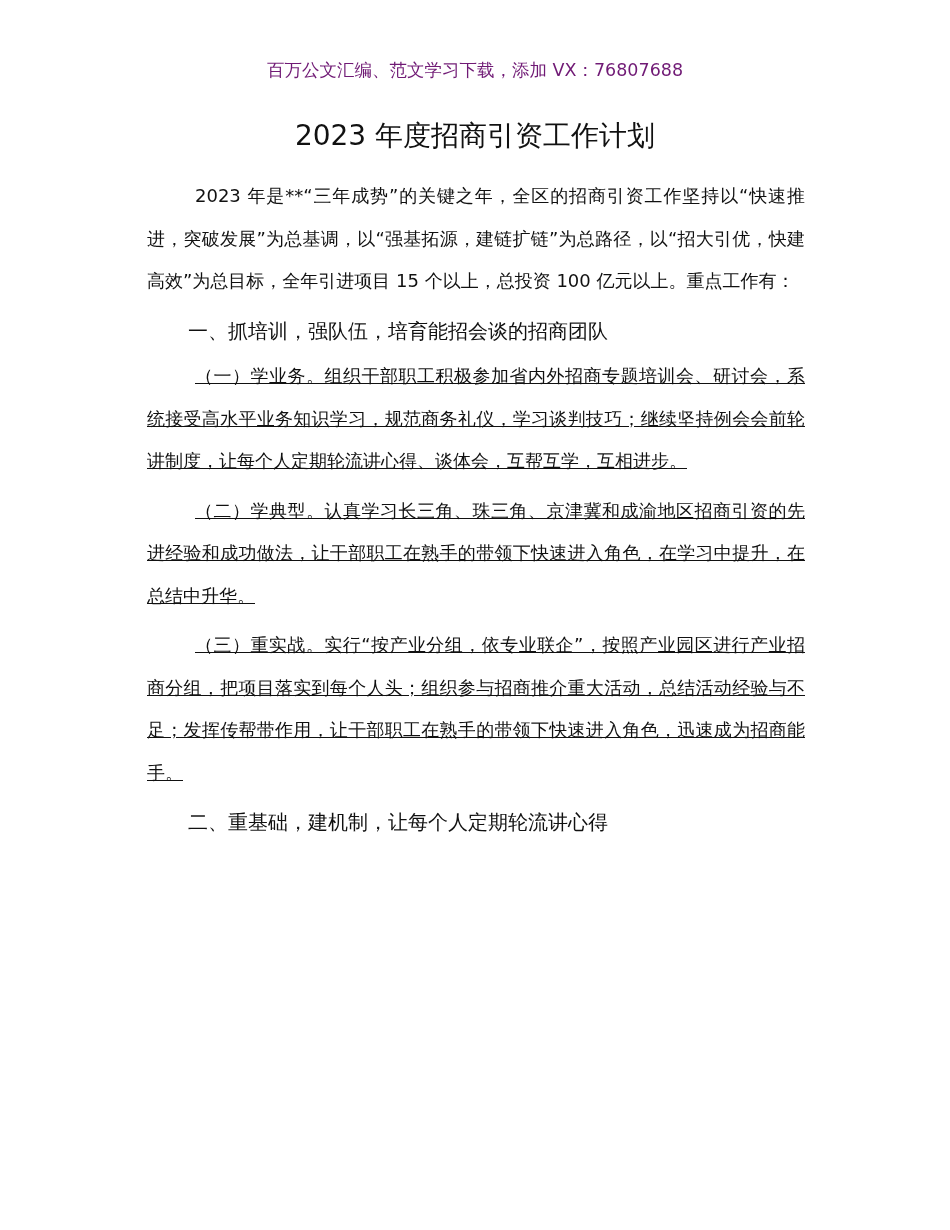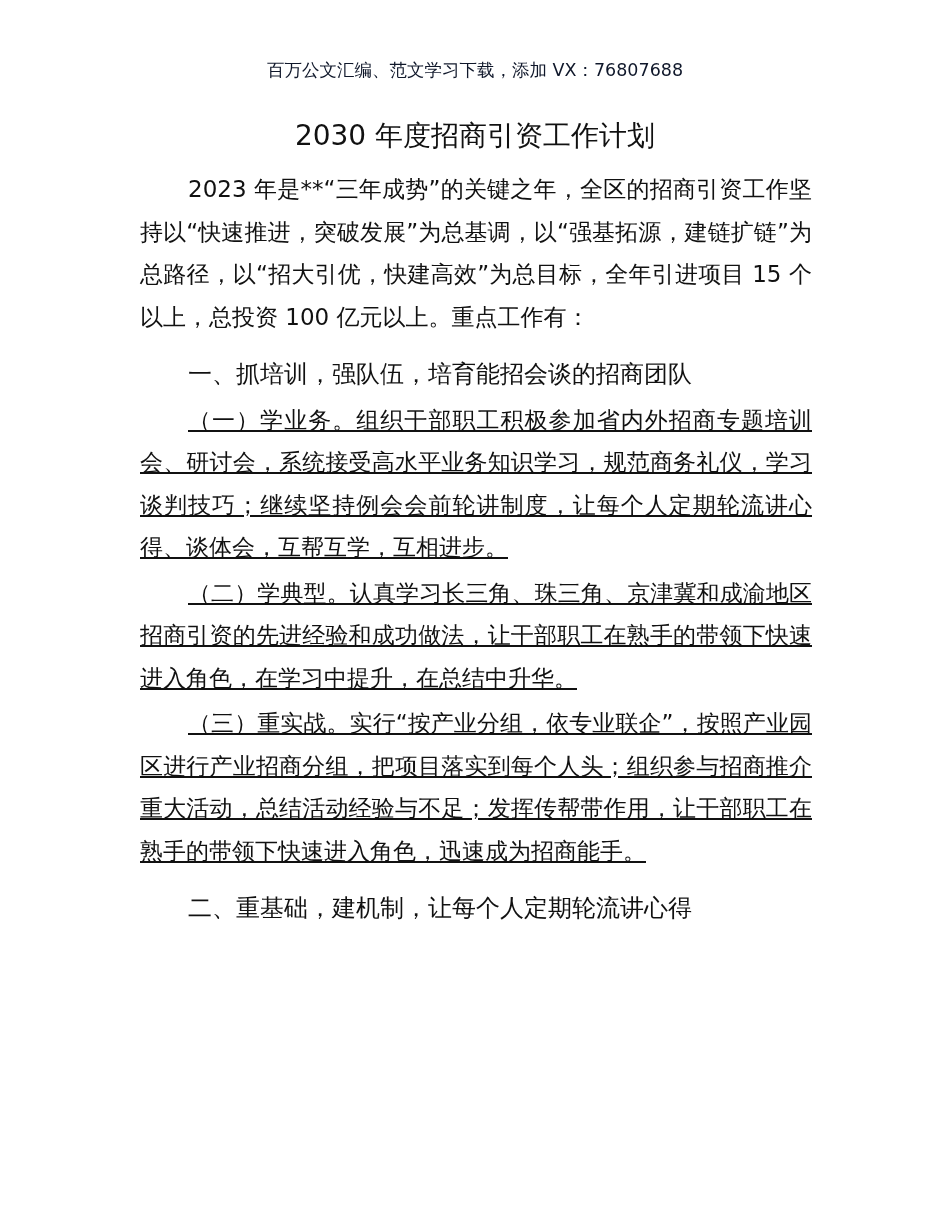--- a/index.html
+++ b/index.html
@@ -16,63 +16,63 @@
       color: #111111;
     }
     .watermark {
       position: absolute;
       top: 56px;
       left: 0;
       width: 950px;
       text-align: center;
       font-size: 17.5px;
       line-height: 28px;
-      color: #0f172a;
+      color: #701a75;
       letter-spacing: 0px;
     }
     .page-title {
       position: absolute;
       top: 114px;
       left: 0;
       width: 950px;
       text-align: center;
       font-size: 28px;
       line-height: 44px;
       color: #111111;
     }
     .body {
       position: absolute;
       top: 168px;
       left: 140px;
       width: 672px;
     }
     .para {
-      margin: 0;
-      font-size: 23px;
+      margin: 7px;
+      font-size: 18px;
       line-height: 42.5px;
       text-align: justify;
       text-indent: 48px;
       word-break: break-all;
       color: #111111;
     }
     .para.gap { margin-top: 3px; text-decoration: underline; }
     .heading {
-      margin: 15px 0 0 0;
-      font-size: 24px;
+      margin: 7px 0 0 0;
+      font-size: 20px;
       line-height: 42.5px;
       text-indent: 48px;
       color: #111111;
     }
   </style>
 </head>
 <body>
 
 <div class="watermark">百万公文汇编、范文学习下载，添加 VX：76807688</div>
 
-<div class="page-title">2030 年度招商引资工作计划</div>
+<div class="page-title">2023 年度招商引资工作计划</div>
 
 <div class="body">
   <p class="para">2023 年是**“三年成势”的关键之年，全区的招商引资工作坚持以“快速推进，突破发展”为总基调，以“强基拓源，建链扩链”为总路径，以“招大引优，快建高效”为总目标，全年引进项目 15 个以上，总投资 100 亿元以上。重点工作有：</p>
 
   <div>
     <p class="heading">一、抓培训，强队伍，培育能招会谈的招商团队</p>
     <p class="para gap">（一）学业务。组织干部职工积极参加省内外招商专题培训会、研讨会，系统接受高水平业务知识学习，规范商务礼仪，学习谈判技巧；继续坚持例会会前轮讲制度，让每个人定期轮流讲心得、谈体会，互帮互学，互相进步。</p>
     <p class="para gap">（二）学典型。认真学习长三角、珠三角、京津冀和成渝地区招商引资的先进经验和成功做法，让干部职工在熟手的带领下快速进入角色，在学习中提升，在总结中升华。</p>
     <p class="para gap">（三）重实战。实行“按产业分组，依专业联企”，按照产业园区进行产业招商分组，把项目落实到每个人头；组织参与招商推介重大活动，总结活动经验与不足；发挥传帮带作用，让干部职工在熟手的带领下快速进入角色，迅速成为招商能手。</p>
   </div>

